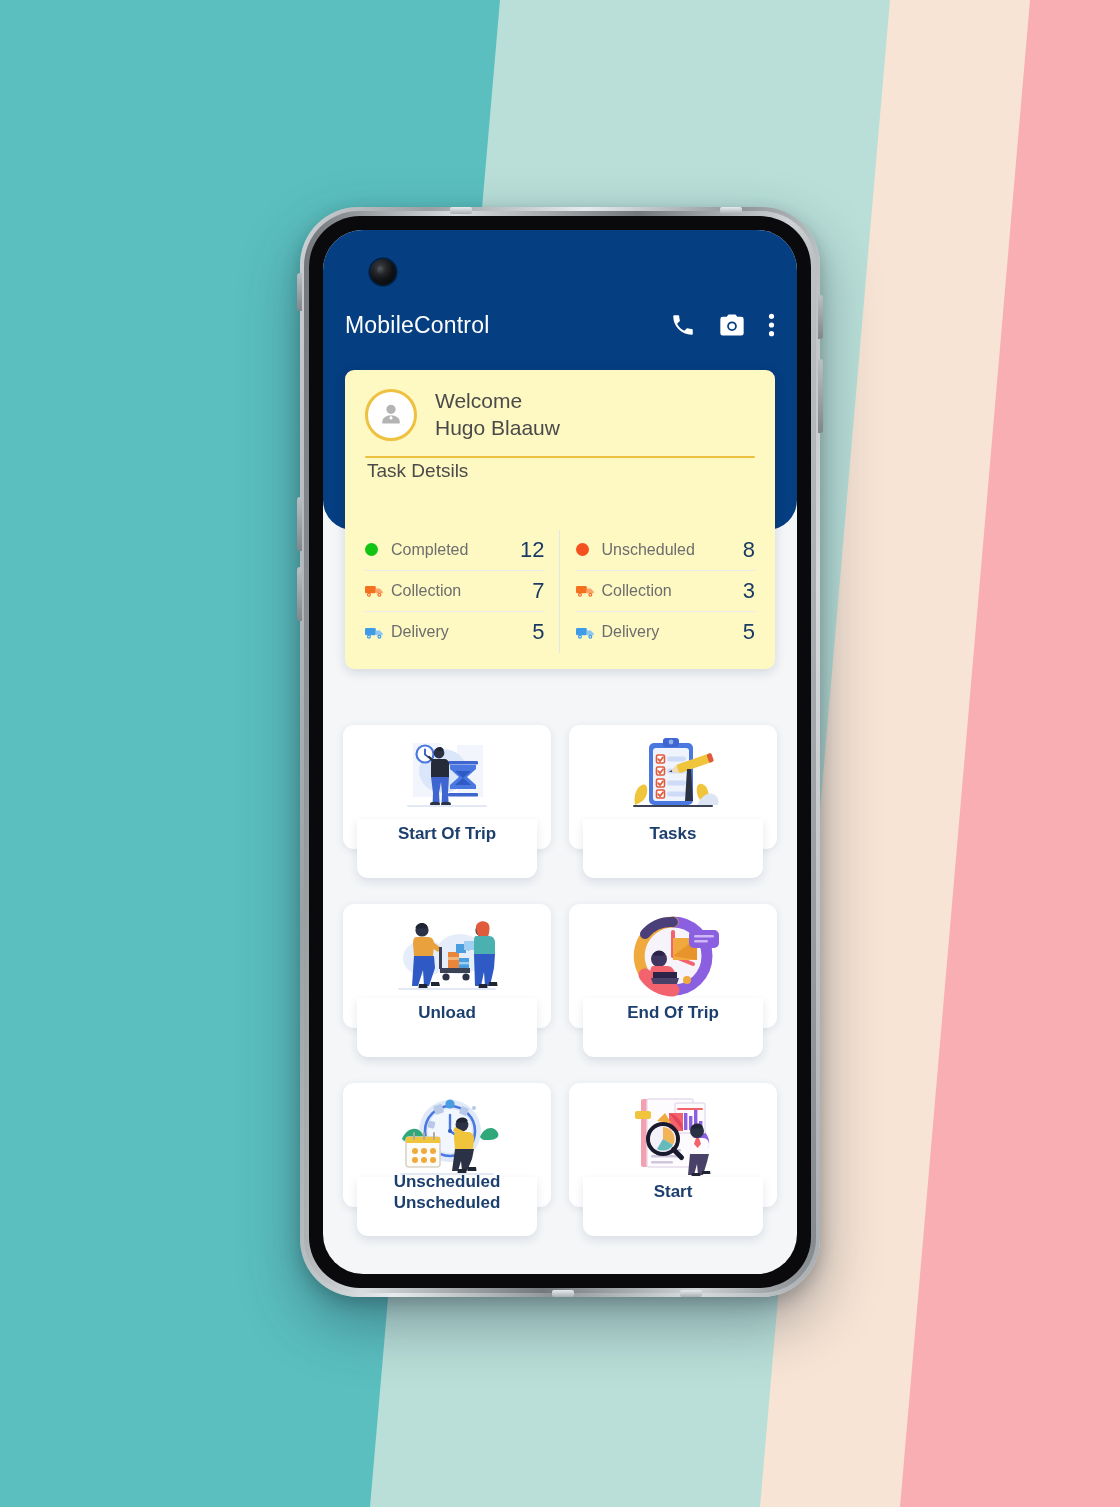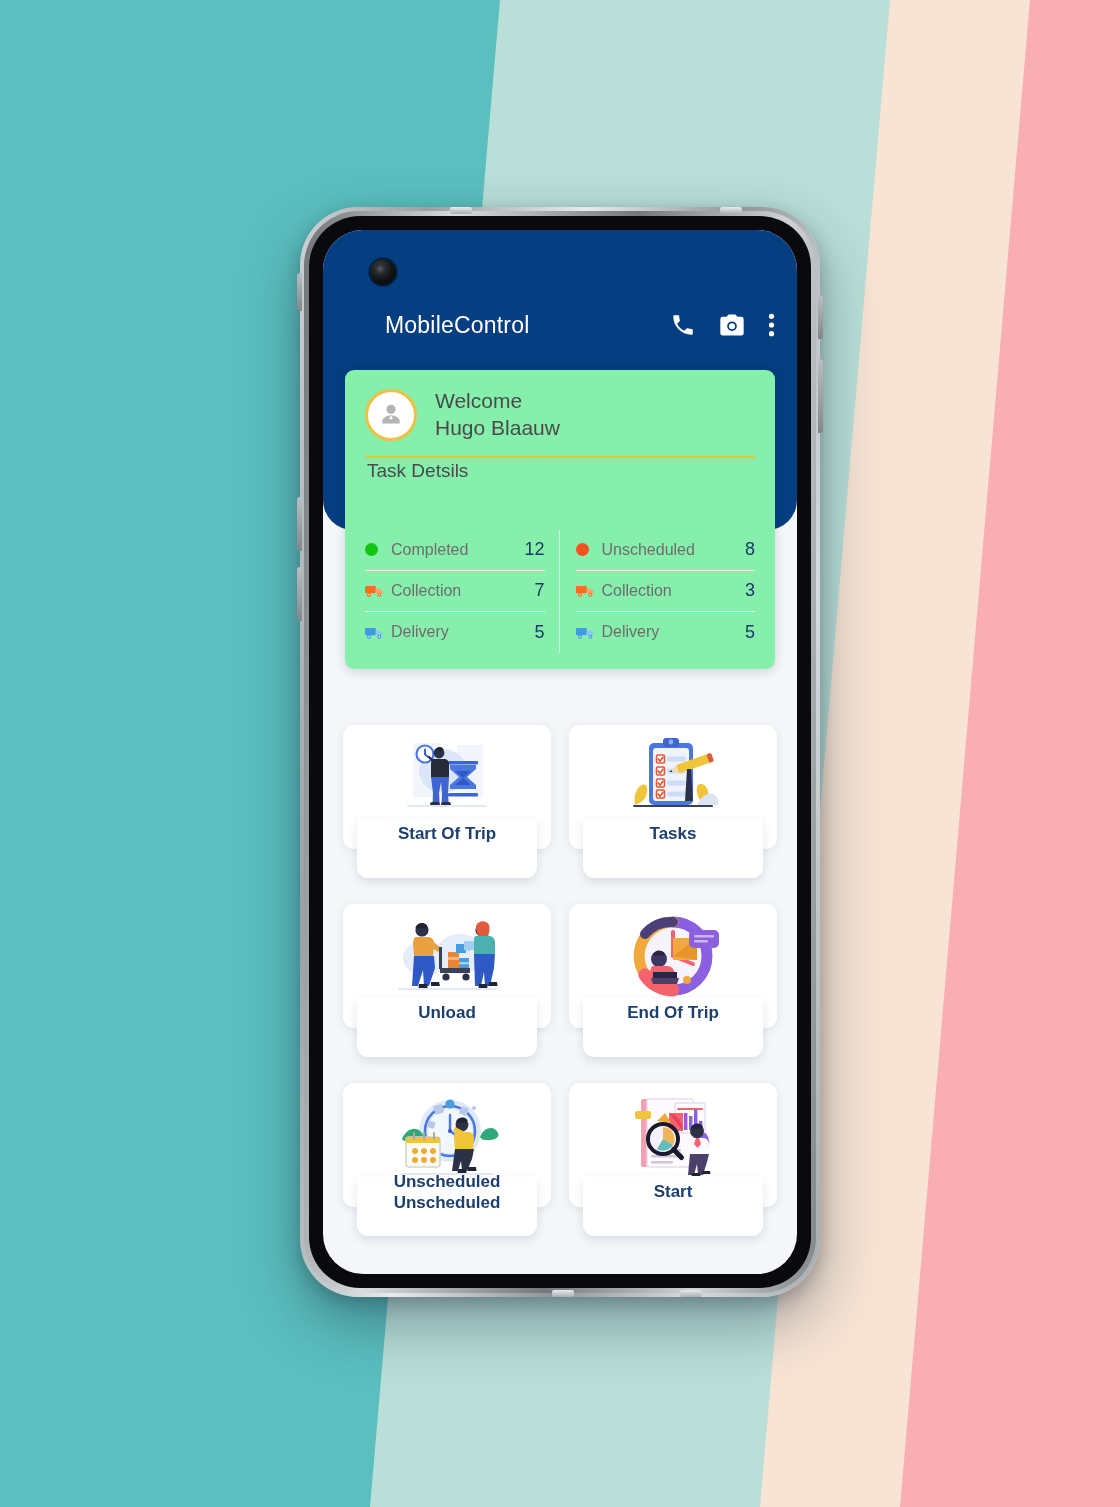--- a/index.html
+++ b/index.html
@@ -77,29 +77,29 @@
     content:""; position:absolute; left:7px; top:7px;
     width:8px; height:8px; border-radius:50%;
     background:radial-gradient(circle at 35% 30%, #555a60, #1a1c20);
   }
 
   
   .app-bar{
     position:absolute; left:0; top:66px; width:100%; height:58px;
     display:flex; align-items:center; padding:0 22px; z-index:6;
   }
-  .app-title{ color:#fff; font-size:23px; letter-spacing:.2px;margin-left:40px; }
+  .app-title{ color:#fff; font-size:23px; letter-spacing:.2px; }
   .app-actions{ margin-left:auto; display:flex; align-items:center; gap:22px; }
   .icon-btn{ display:flex; align-items:center; justify-content:center; cursor:pointer; }
   .icon-btn svg{ display:block; }
 
   
   .welcome-card{
     position:absolute; left:22px; top:140px; width:430px;
-    background:#86efac; border-radius:9px; z-index:7;
+    background:#fef9c3; border-radius:9px; z-index:7;
     box-shadow:0 3px 12px rgba(10,30,60,.14);
     padding:18px 20px 16px 20px;
   }
   .welcome-row{ display:flex; align-items:center; gap:18px; }
   .avatar{
     width:52px; height:52px; border-radius:50%;
     border:3px solid #EFC140; flex:0 0 52px;
     display:flex; align-items:center; justify-content:center;
     background:#fff;
   }
@@ -114,21 +114,21 @@
   .stats-col.left{ border-right:1px solid #e3e6ea; padding-right:14px; }
   .stats-col.right{ padding-left:16px; }
   .stat-row{
     display:flex; align-items:center; height:41px;
     border-bottom:1px solid #e8ebee;
   }
   .stat-row:last-child{ border-bottom:none; }
   .stat-ico{ width:24px; display:flex; align-items:center; justify-content:flex-start; flex:0 0 24px; }
   .dot{ width:13px; height:13px; border-radius:50%; display:block; }
   .stat-label{ font-size:16px; color:#6d6d6d; margin-left:2px; }
-  .stat-val{ margin-left:auto; font-size:18px; color:#1a3a66; font-weight:400; }
+  .stat-val{ margin-left:auto; font-size:22px; color:#1a3a66; font-weight:400; }
 
   
   .grid{
     position:absolute; left:20px; top:495px; width:434px;
     display:grid; grid-template-columns:1fr 1fr;
     column-gap:18px; row-gap:26px; z-index:3;
   }
   .tile{
     position:relative; height:153px; cursor:pointer;
   }

